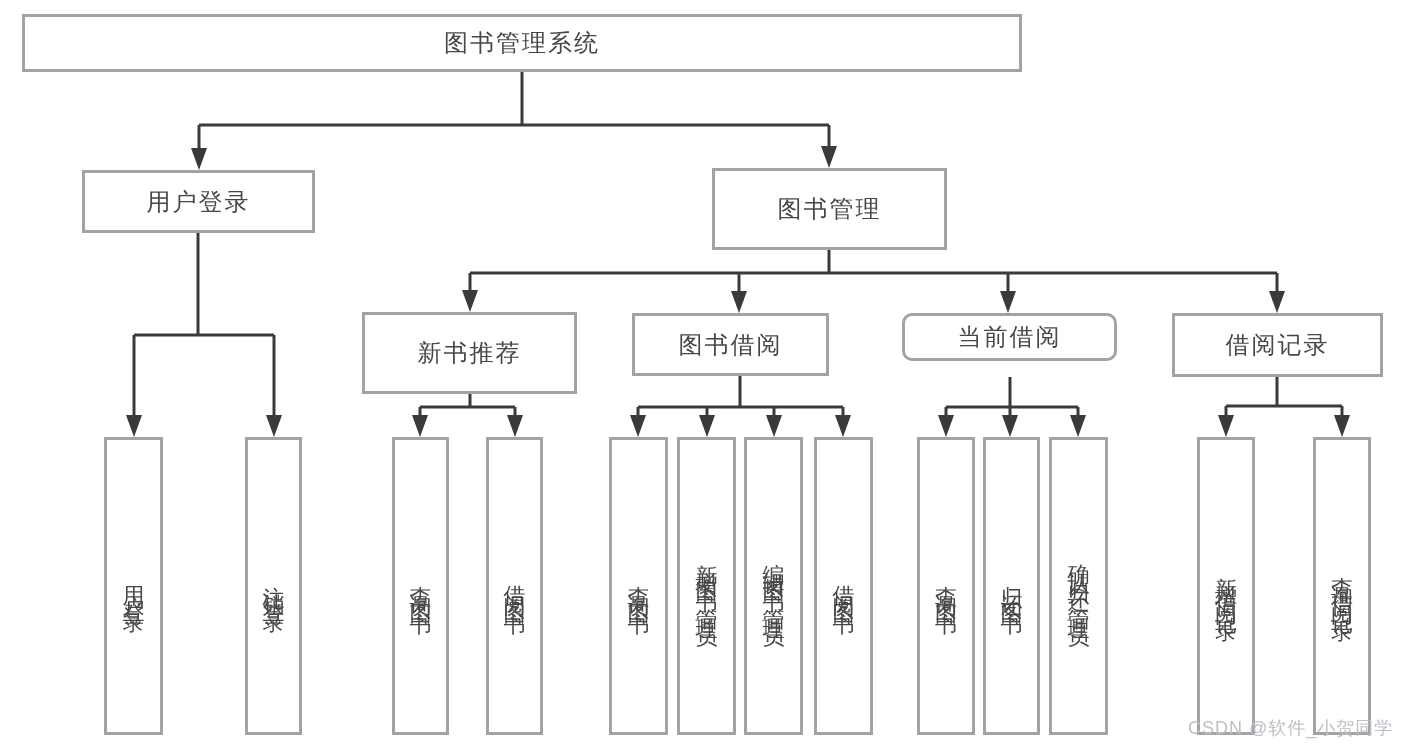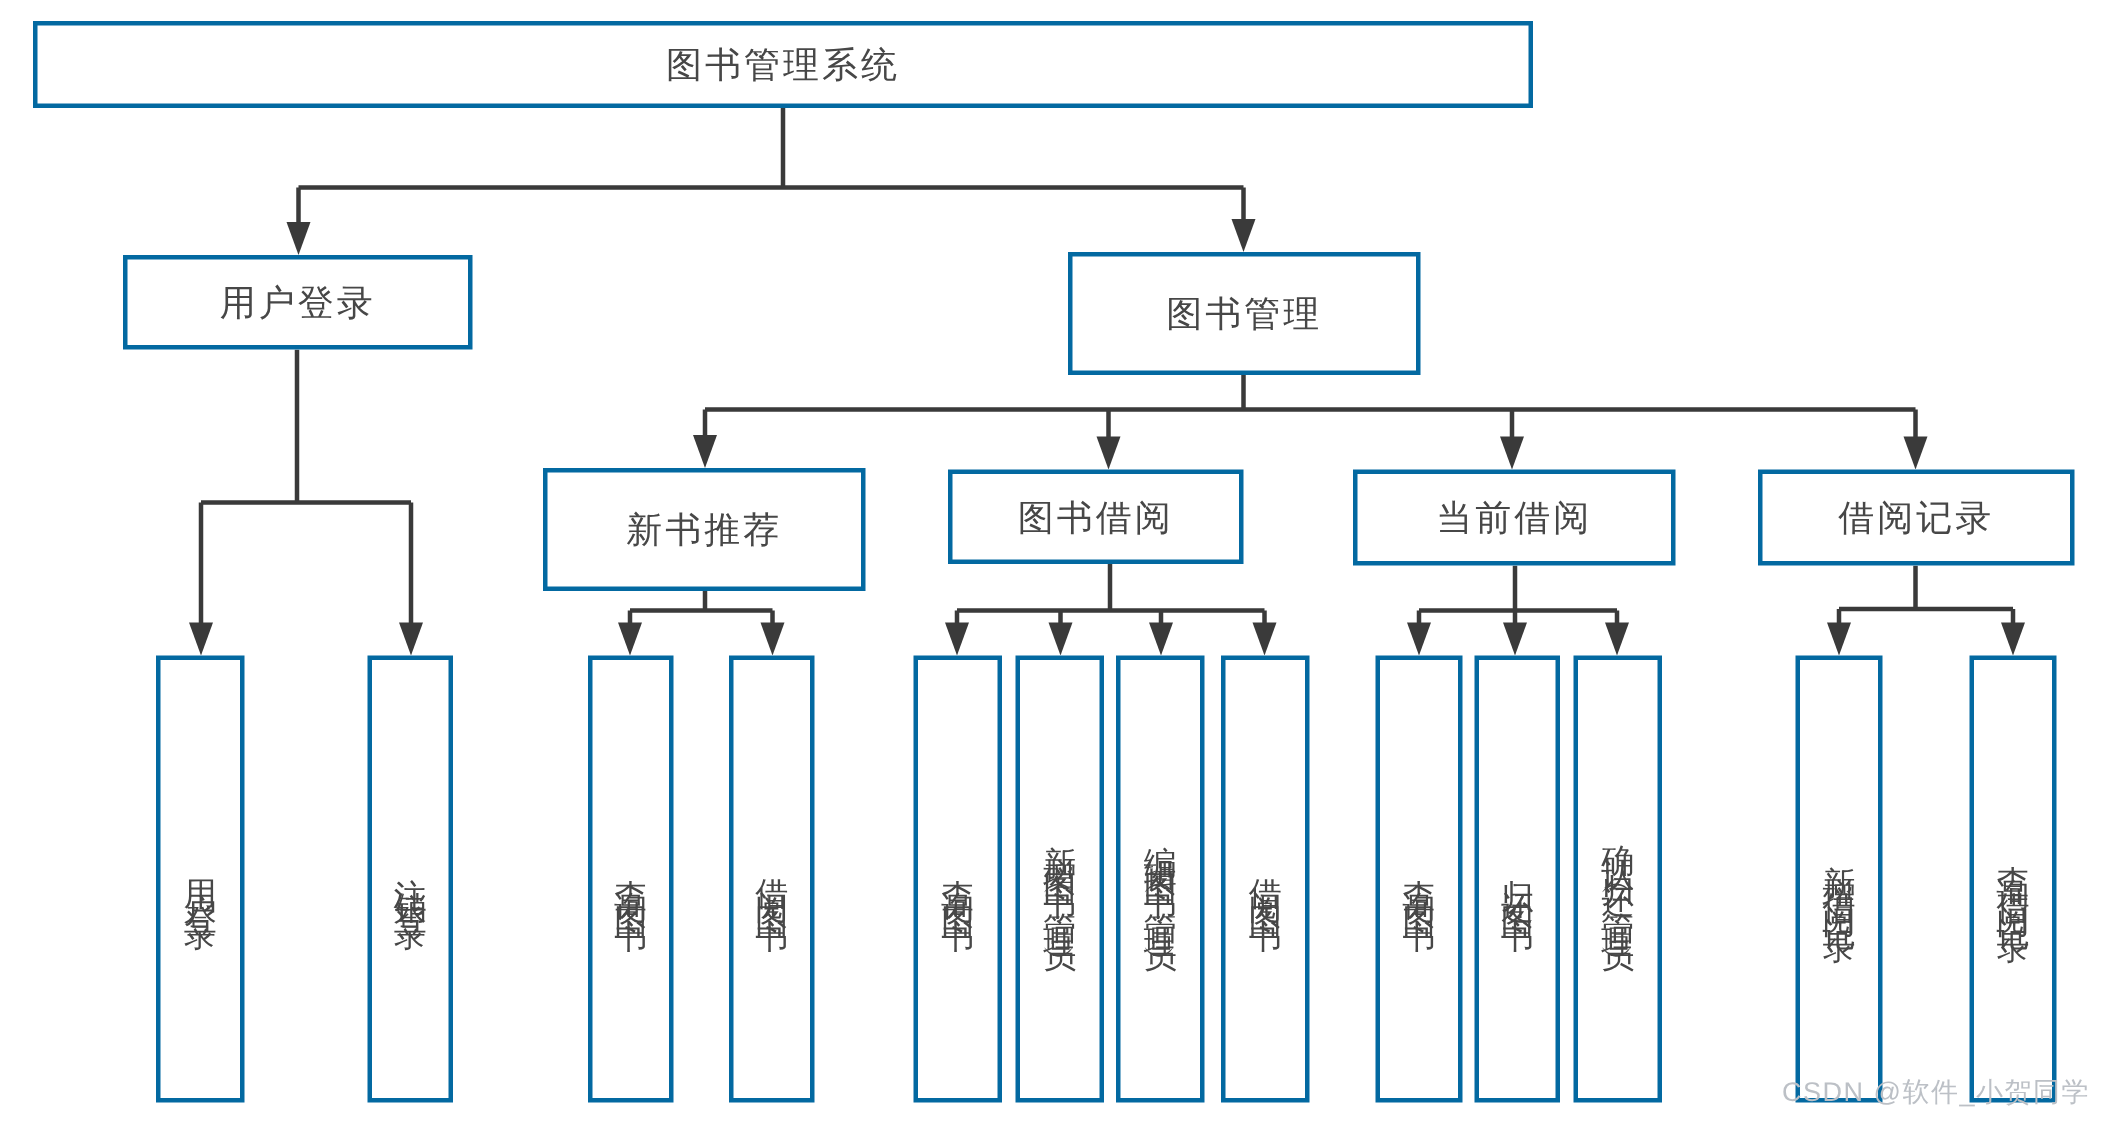--- a/index.html
+++ b/index.html
@@ -10,21 +10,21 @@
     background: #ffffff;
     overflow: hidden;
     font-family: "Liberation Sans", "DejaVu Sans", sans-serif;
   }
   .wires { position: absolute; left: 0; top: 0; width: 1405px; height: 747px; }
   .wires path { stroke: #3a3a3a; stroke-width: 3; fill: none; }
   .wires polygon { fill: #3a3a3a; stroke: none; }
   .box {
     position: absolute;
     background: #ffffff;
-    border: 3px solid #0369a1;
+    border: 3px solid #a3a3a3;
     box-sizing: border-box;
     display: flex;
     align-items: center;
     justify-content: center;
     color: #474747;
     z-index: 2;
   }
   .box.h { font-size: 24px; letter-spacing: 2px; white-space: nowrap; }
   .box.v {
     writing-mode: vertical-rl;
@@ -110,21 +110,21 @@
   <div class="box h" style="left:712px; top:168px; width:235px; height:82px;">
     <span>图书管理</span>
   </div>
 
   <div class="box h" style="left:362px; top:312px; width:215px; height:82px;">
     <span>新书推荐</span>
   </div>
   <div class="box h" style="left:632px; top:313px; width:197px; height:63px;">
     <span>图书借阅</span>
   </div>
-  <div class="box h" style="left:902px; top:313px; width:215px; height:64px;">
+  <div class="box h" style="left:902px; top:313px; width:215px; height:48px;border-radius:10px;">
     <span>当前借阅</span>
   </div>
   <div class="box h" style="left:1172px; top:313px; width:211px; height:64px;">
     <span>借阅记录</span>
   </div>
 
   <div class="box v" style="left:104px; top:437px; width:59px; height:298px;">
     <span>用户登录</span>
   </div>
   <div class="box v" style="left:245px; top:437px; width:57px; height:298px;">

